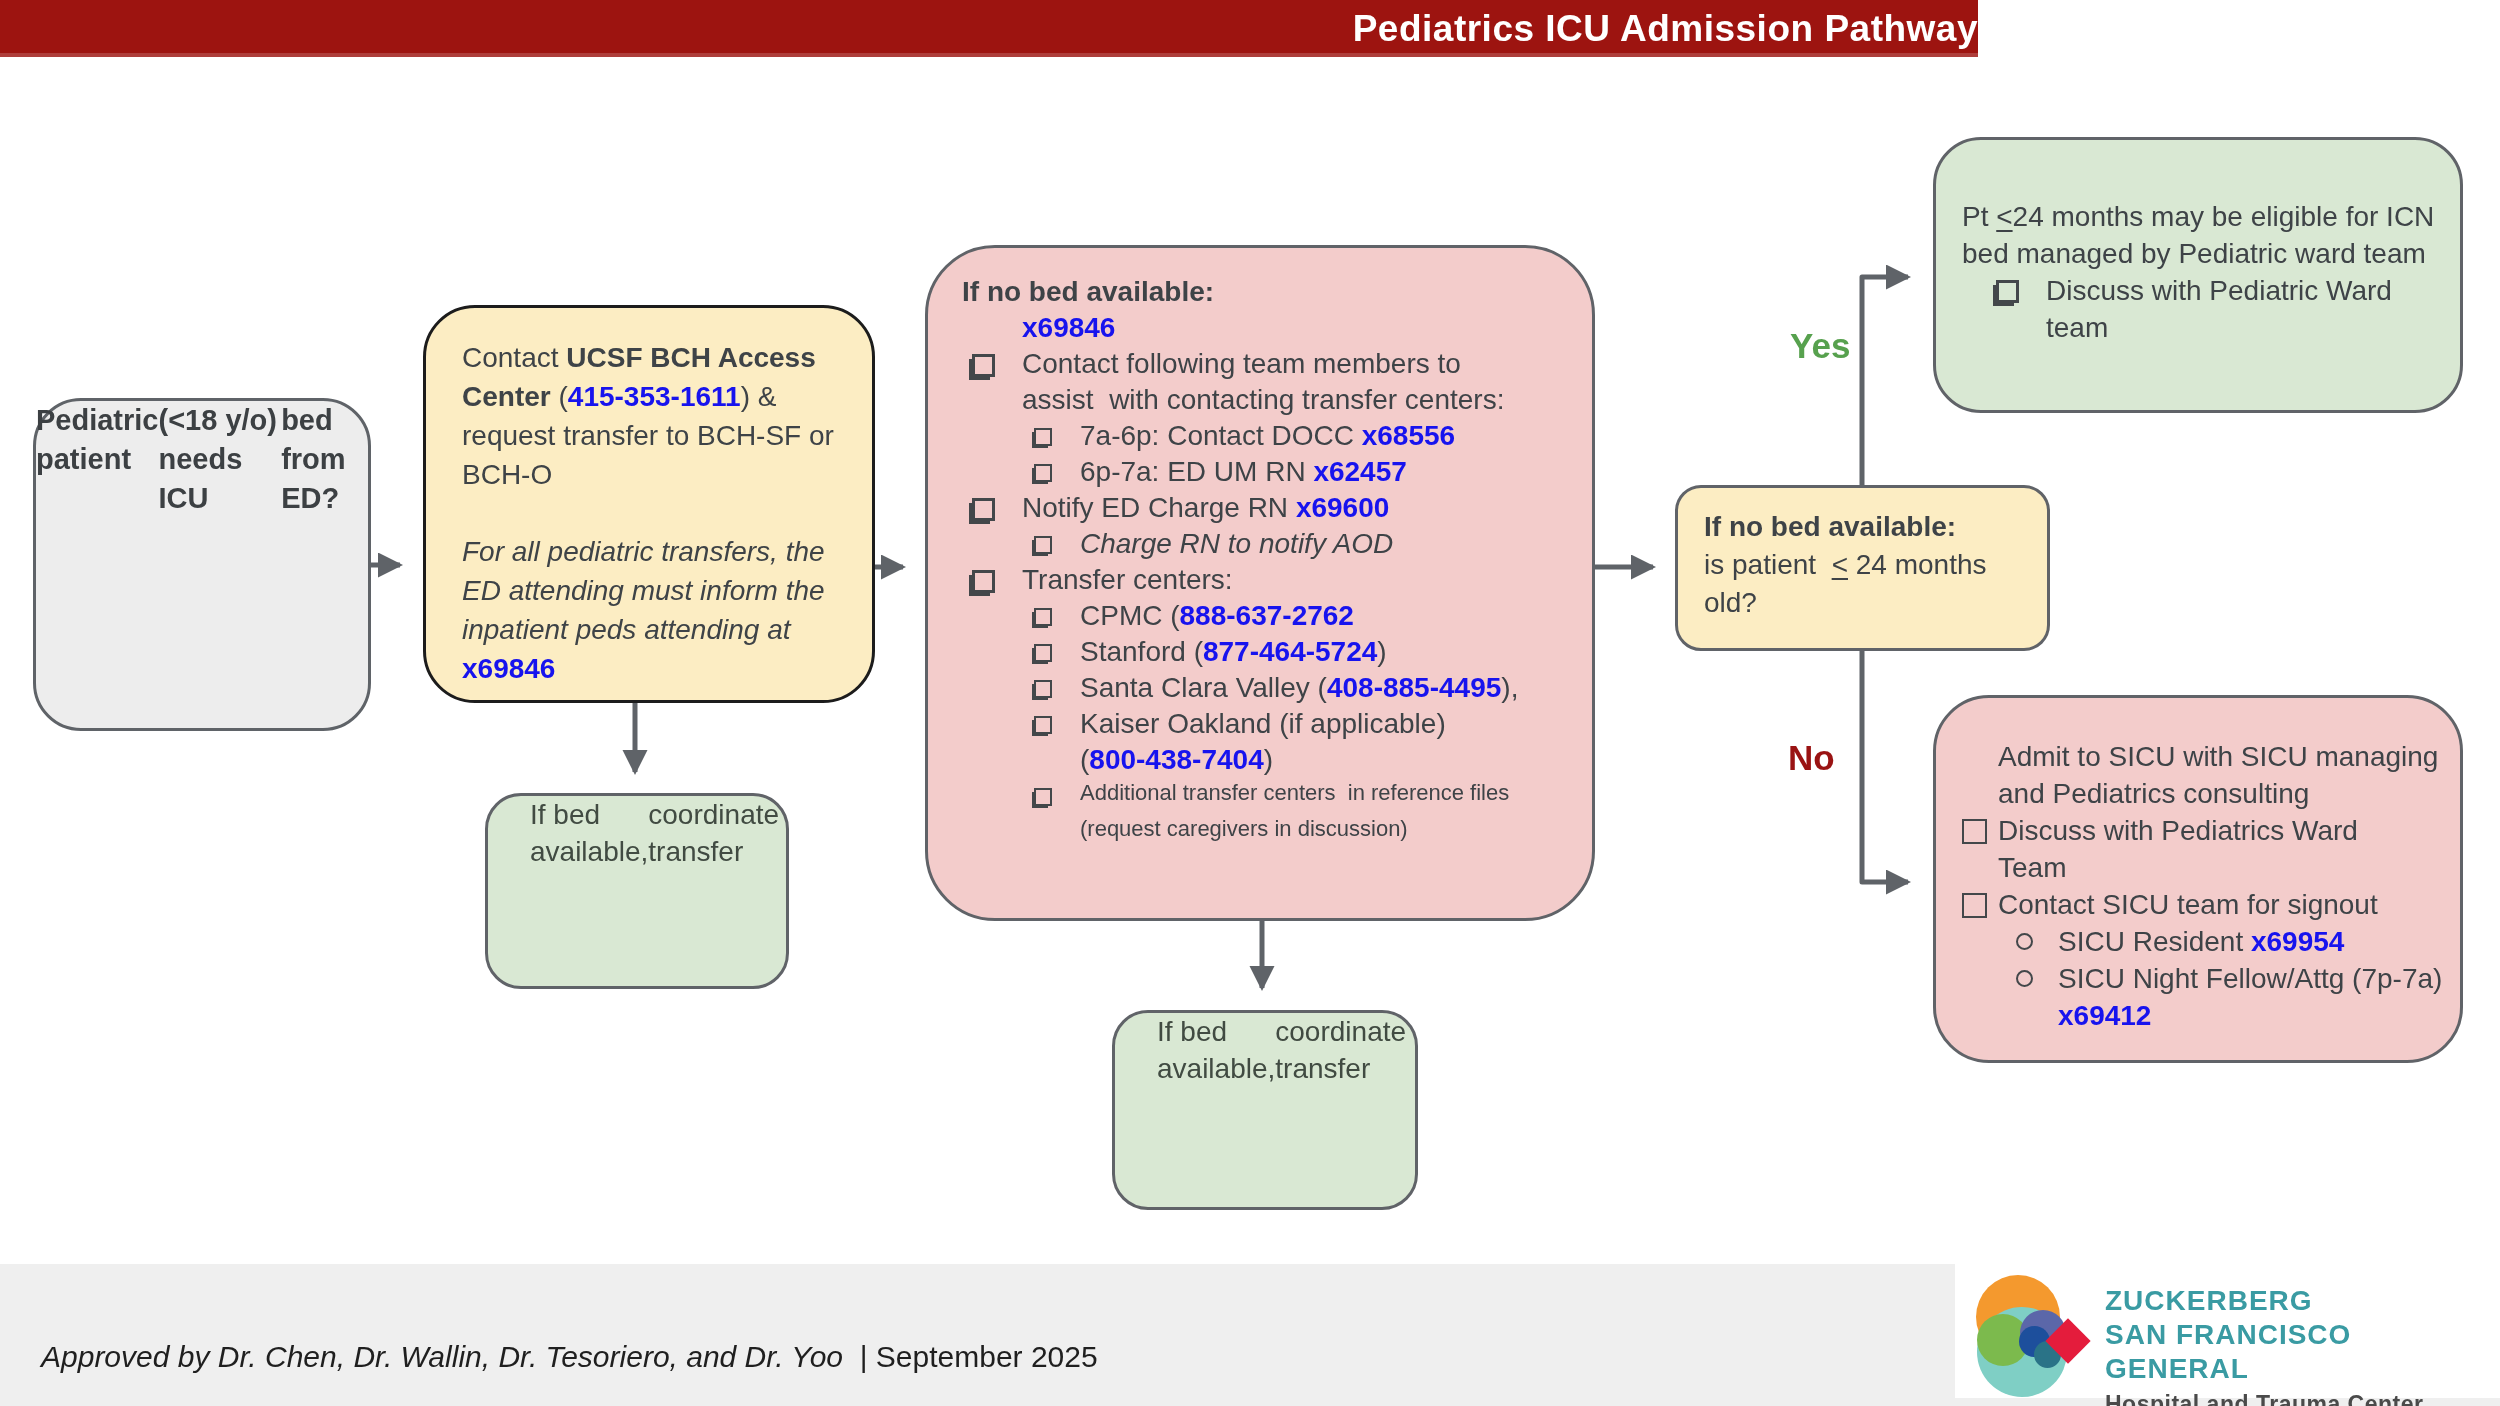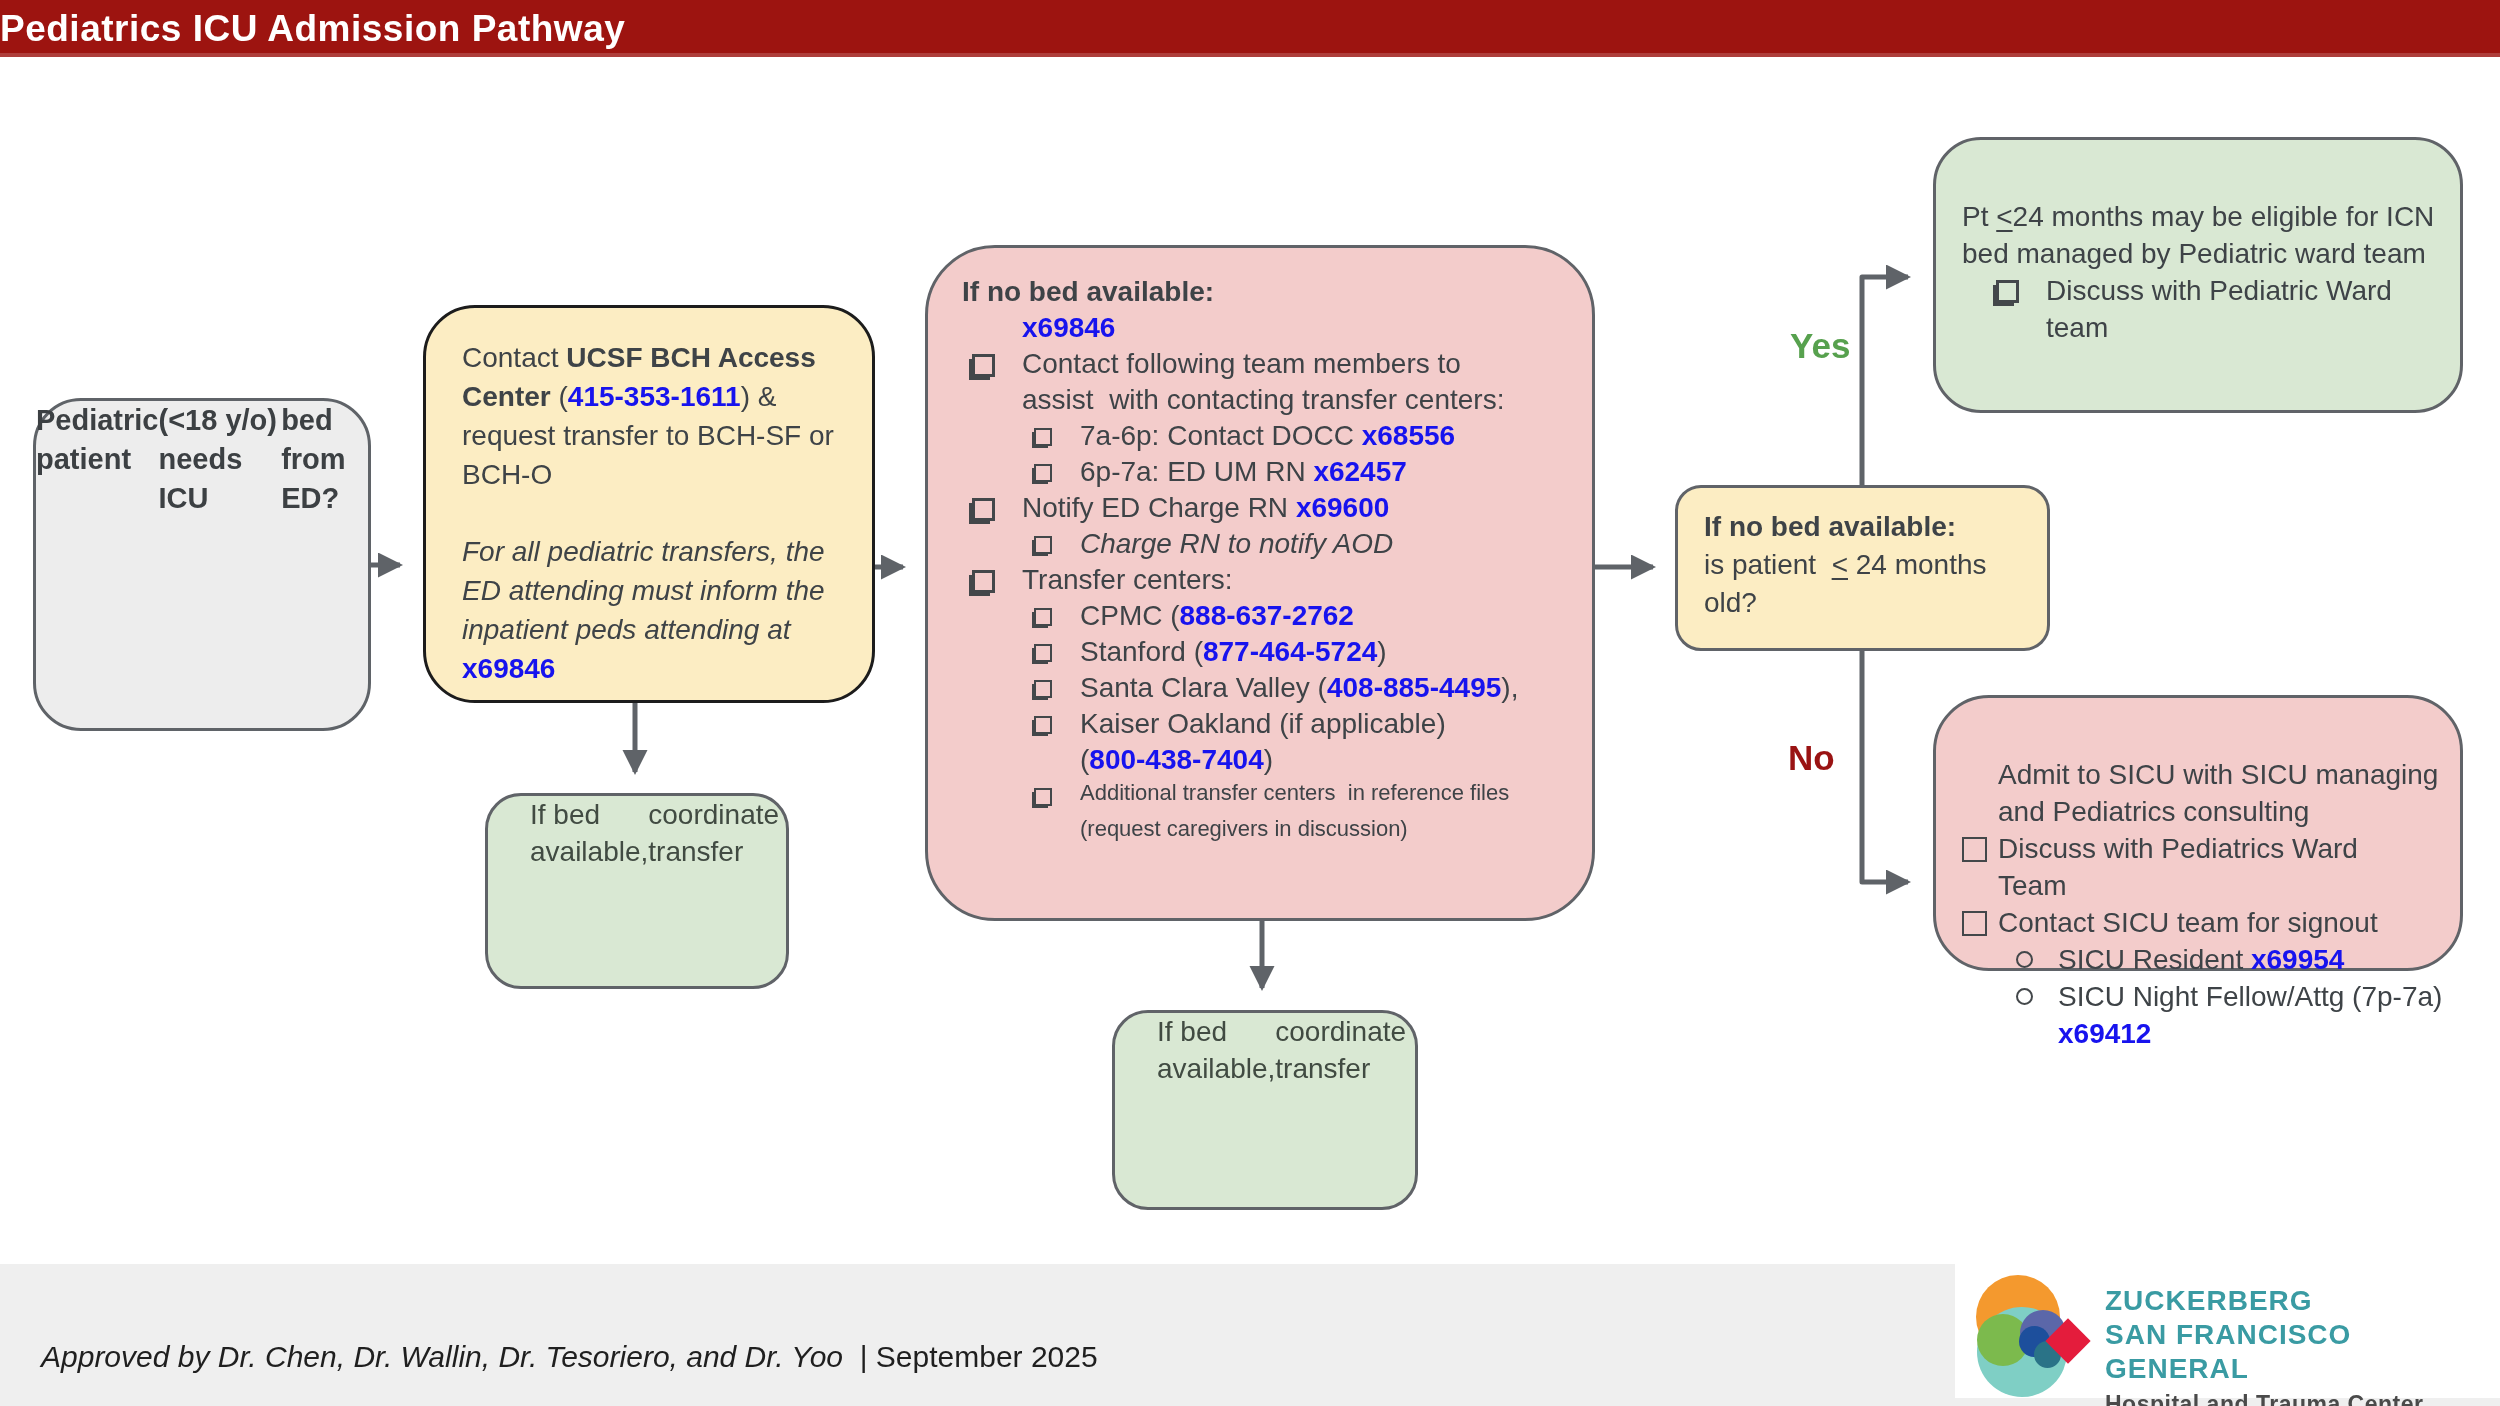--- a/index.html
+++ b/index.html
@@ -1,21 +1,21 @@
 <!DOCTYPE html>
 <html><head>
 <meta charset="utf-8">
 <style>
   html,body{margin:0;padding:0;background:#ffffff;}
   .page{position:relative;width:2500px;height:1406px;overflow:hidden;background:#ffffff;
         font-family:"Liberation Sans","DejaVu Sans",sans-serif;color:#3e4347;}
 
   
-  .titlebar{position:absolute;left:0;top:0;width:2500px;height:57px;background:#9d1410;
-            display:flex;align-items:center;justify-content:flex-start;
+  .titlebar{position:absolute;left:0;top:0;width:1978px;height:57px;background:#9d1410;
+            display:flex;align-items:center;justify-content:flex-end;
             box-shadow:inset 0 -4px 0 rgba(255,255,255,.18);}
   .titlebar h1{margin:0;font-size:37px;font-weight:bold;color:#ffffff;letter-spacing:.5px;}
 
   
   .connectors{position:absolute;left:0;top:0;width:2500px;height:1406px;pointer-events:none;}
 
   
   .node{position:absolute;box-sizing:border-box;border:3px solid #606368;background:#fff;
         font-size:28px;line-height:37px;color:#3e4347;}
   .line{display:flex;align-items:flex-start;}
@@ -59,22 +59,22 @@
 
   .decision{left:1675px;top:485px;width:375px;height:166px;background:#fcedc3;border-radius:26px;
             padding:20px 8px 8px 26px;line-height:38px;}
   .decision .bu{width:0;}
 
   .icn{left:1933px;top:137px;width:530px;height:276px;background:#d9e8d3;border-radius:48px;
        padding:58px 10px 10px 26px;line-height:37px;color:#3e4347;}
   .icn .ind0 .bu{width:0;}
   .icn .ind1{margin-left:34px;}  .icn .ind1 .bu{width:50px;}
 
-  .sicu{left:1933px;top:695px;width:530px;height:276px;background:#f3cccb;border-radius:56px;
-        padding:58px 12px 10px 26px;line-height:37px;}
+  .sicu{left:1933px;top:695px;width:530px;height:368px;background:#f3cccb;border-radius:56px;
+        padding:40px 12px 10px 26px;line-height:37px;}
   .sicu .ind0 .bu{width:36px;}
   .sicu .ind2{margin-left:54px;}  .sicu .ind2 .bu{width:42px;}
 
   .lbl{position:absolute;font-weight:bold;font-size:35px;}
   .yes{left:1790px;top:326px;color:#57a14e;}
   .no{left:1788px;top:738px;color:#9a1313;}
 
   
   .footer{position:absolute;left:0;top:1264px;width:2500px;height:142px;background:#efefef;}
   .approved{position:absolute;left:41px;top:76px;font-size:30px;color:#1f1f1f;}

